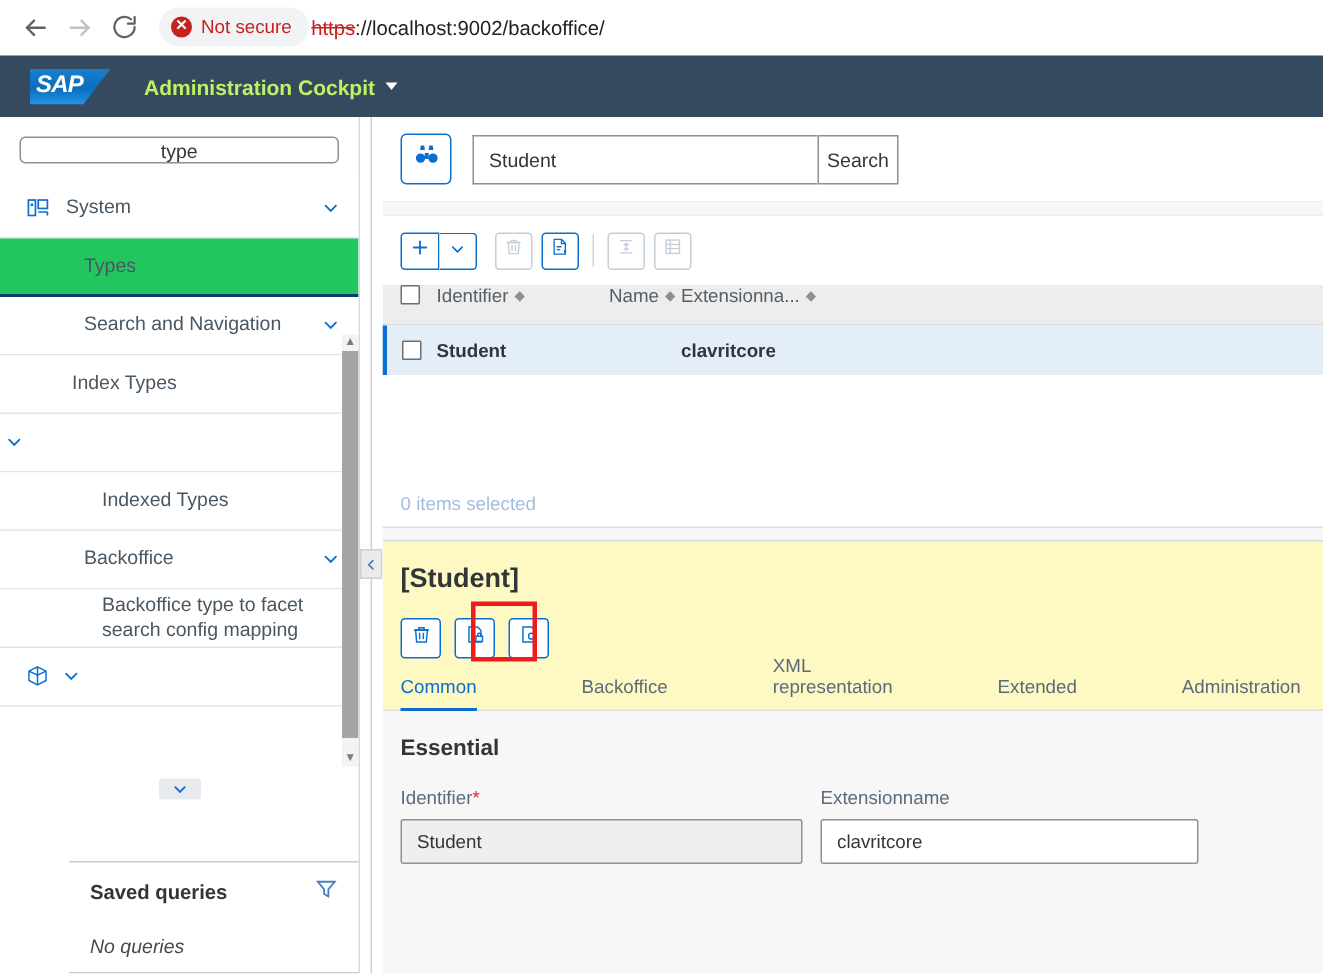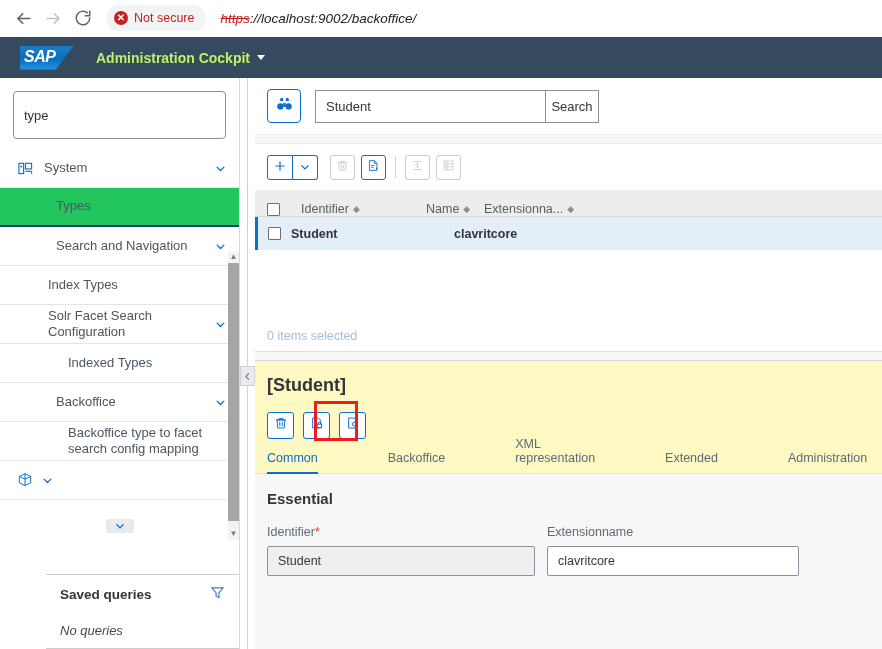--- a/index.html
+++ b/index.html
@@ -51,25 +51,24 @@
     color: #fff;
     font-size: 10px;
     line-height: 14px;
     text-align: center;
     margin-right: 6px;
     font-weight: bold;
     flex: none;
   }
   .ns-text { color: #c5221f; font-size: 12.5px; }
   .url {
-    margin-left: 14px;
+    margin-left: 1px;
     color: #202124;
     font-size: 13.5px;
     white-space: nowrap;
-    font-style: italic;
   }
   .url .scheme {
     color: #c5221f;
     text-decoration: line-through;
   }
 
   
   .shell-header {
     height: 41px;
     background: #354a5f;
@@ -124,29 +123,30 @@
     flex: none;
     background: #ffffff;
     display: flex;
     flex-direction: column;
     position: relative;
     border-right: 1px solid #d9d9d9;
   }
   .search-wrap { padding: 13px 13px 10px 13px; }
   .search-input {
     width: 100%;
-    height: 48px;
+    height: 18px;
     border: 1px solid #89919a;
     border-radius: 4px;
     padding: 0 10px;
     font-size: 13px;
     color: #32363a;
     font-family: "Liberation Sans", sans-serif;
     outline: none;
     background: #fff;
+    text-align: center;
   }
   .tree {
     flex: 1;
     overflow: hidden;
     position: relative;
   }
   .tree-scroll {
     height: 100%;
     overflow: hidden;
   }
@@ -354,26 +354,25 @@
     background: #d5d5d5;
     margin: 0 9px;
     flex: none;
   }
 
   
   .tbl-head {
     height: 27px;
     background: #ededed;
     display: flex;
-    align-items: flex-end;
+    align-items: flex-start;
     font-size: 12.5px;
     color: #555f67;
     border-bottom: 1px solid #d9d9d9;
     flex: none;
-    gap: 10px;
   }
   .tbl-row {
     height: 33px;
     display: flex;
     align-items: center;
     font-size: 12.5px;
     color: #32363a;
     font-weight: bold;
     flex: none;
   }
@@ -612,21 +611,20 @@
                 <polyline points="3,6 8,11 13,6"></polyline>
               </svg>
           </span>
         </div>
 
         <div class="tree-item lvl3">
           <span class="tlabel">Index Types</span>
         </div>
 
         <div class="tree-item lvl3">
-          <span class="tlabel">Solr Facet Search Configuration</span>
           <span class="chev">
             <svg width="11" height="11" viewBox="0 0 16 16" fill="none" stroke="currentColor" stroke-width="1.8" stroke-linecap="round">
                 <polyline points="3,6 8,11 13,6"></polyline>
               </svg>
           </span>
         </div>
 
         <div class="tree-item lvl3 indent-deep">
           <span class="tlabel">Indexed Types</span>
         </div>

